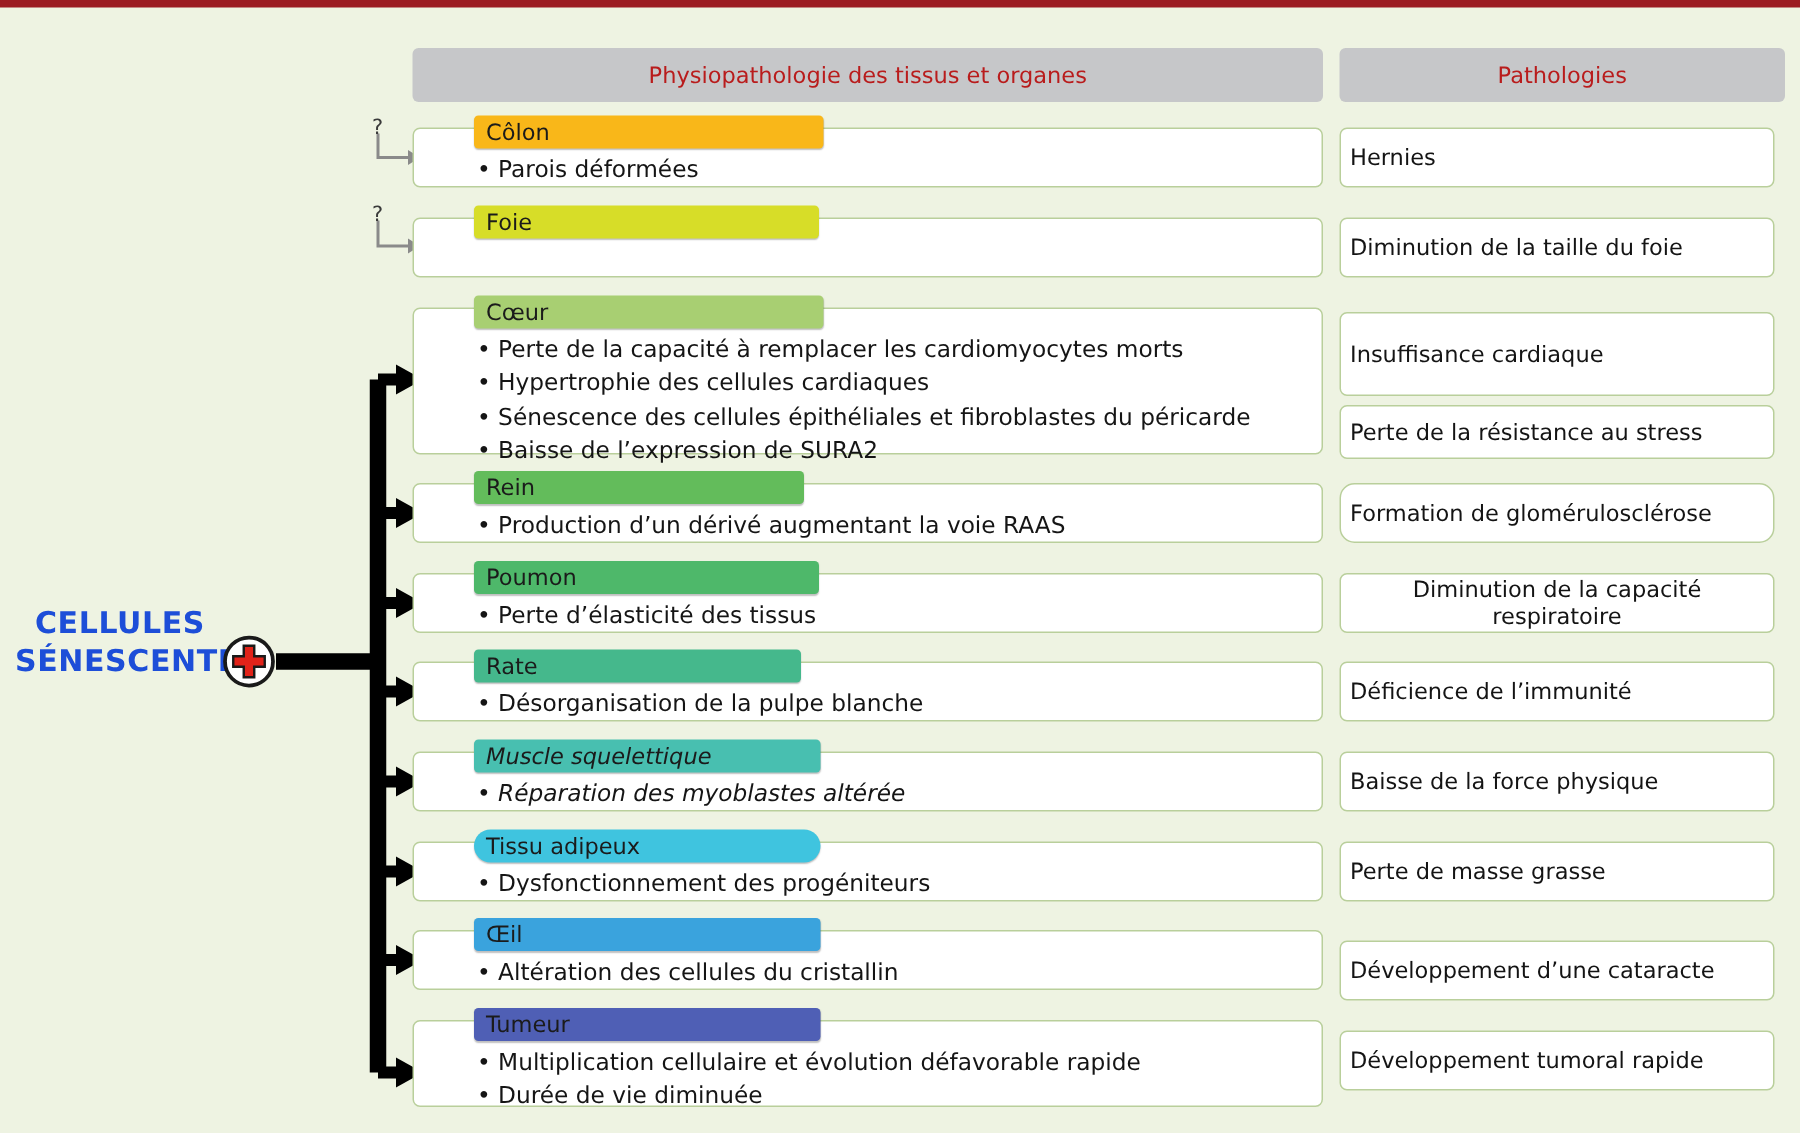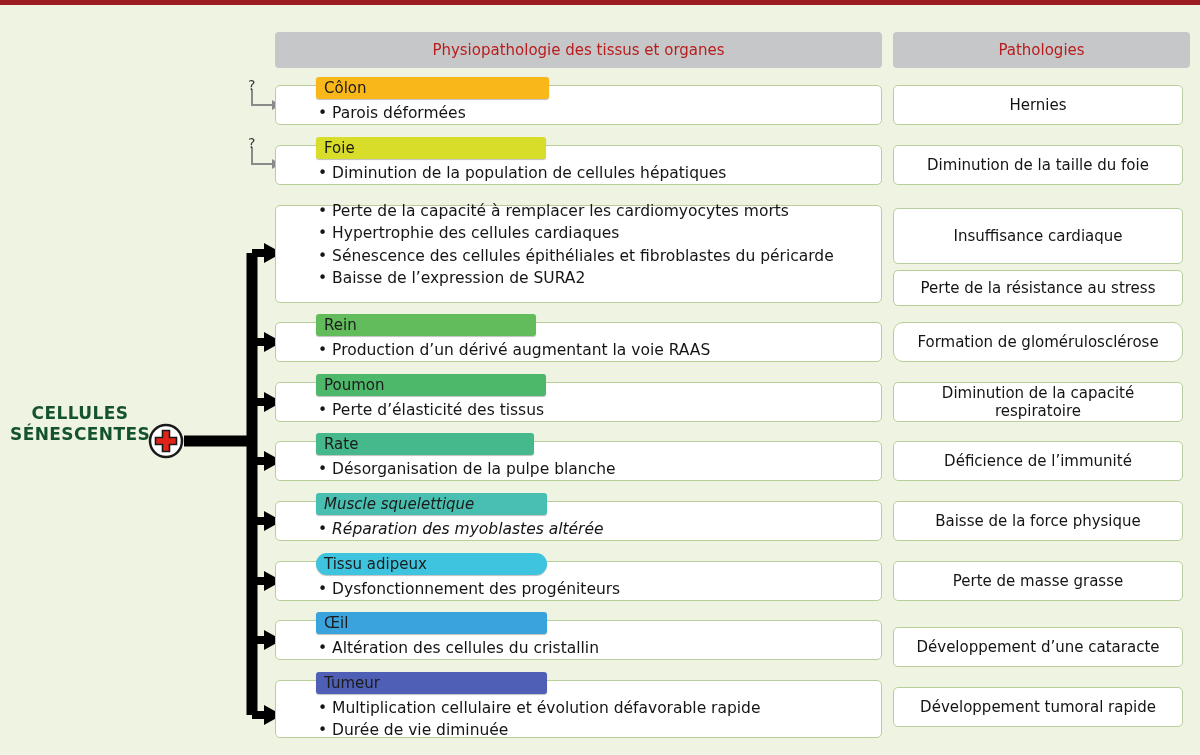--- a/index.html
+++ b/index.html
@@ -21,23 +21,23 @@
     box-sizing: border-box;
   }
   
   #left-label {
     position: absolute;
     left: 10px;
     top: 398px;
     width: 140px;
     text-align: center;
     font-weight: bold;
-    font-size: 17px;
+    font-size: 20px;
     letter-spacing: 0.4px;
-    color: #14532d;
+    color: #1d4ed8;
     line-height: 1.25;
   }
   #plus-badge {
     position: absolute;
     left: 148px;
     top: 418px;
     width: 36px;
     height: 36px;
   }
   
@@ -102,21 +102,20 @@
   .patho-box {
     position: absolute;
     left: 893px;
     width: 290px;
     background: #ffffff;
     border: 1.5px solid #b9cf9b;
     border-radius: 5px;
     box-sizing: border-box;
     display: flex;
     align-items: center;
-    justify-content: center;
     font-size: 15px;
     color: #141414;
     text-align: center;
     padding: 0 6px;
   }
   
   #connectors {
     position: absolute;
     left: 0;
     top: 0;
@@ -184,27 +183,25 @@
     <span>Pathologies</span>
   </div>
 
   <div id="dynamic-layer">
       <div class="organ-block" style="top: 80px; height: 40px;"><div class="organ-title" style="background: rgb(249, 183, 25); min-width: 215px;">Côlon</div><div class="organ-lines">
           <div class="organ-line">Parois déformées</div>
         </div></div>
       <div class="patho-box" style="top: 80px; height: 40px;">
         <span>Hernies</span>
       </div>
-      <div class="organ-block" style="top: 140px; height: 40px;"><div class="organ-title" style="background: rgb(215, 221, 40); min-width: 212px;">Foie</div><div class="organ-lines">
-          <div class="organ-line">Diminution de la population de cellules hépatiques</div>
-        </div></div>
+      <div class="organ-block" style="top: 140px; height: 40px;"><div class="organ-title" style="background: rgb(215, 221, 40); min-width: 212px;">Foie</div></div>
       <div class="patho-box" style="top: 140px; height: 40px;">
         <span>Diminution de la taille du foie</span>
       </div>
-      <div class="organ-block" style="top: 200px; height: 98px;"><div class="organ-lines">
+      <div class="organ-block" style="top: 200px; height: 98px;"><div class="organ-title" style="background: rgb(168, 207, 114); min-width: 215px;">Cœur</div><div class="organ-lines">
           <div class="organ-line">Perte de la capacité à remplacer les cardiomyocytes morts</div>
           <div class="organ-line">Hypertrophie des cellules cardiaques</div>
           <div class="organ-line">Sénescence des cellules épithéliales et fibroblastes du péricarde</div>
           <div class="organ-line">Baisse de l’expression de SURA2</div>
         </div></div>
       <div class="patho-box" style="top: 203px; height: 56px;">
         <span>Insuffisance cardiaque</span>
       </div>
       <div class="patho-box" style="top: 265px; height: 36px;">
         <span>Perte de la résistance au stress</span>

